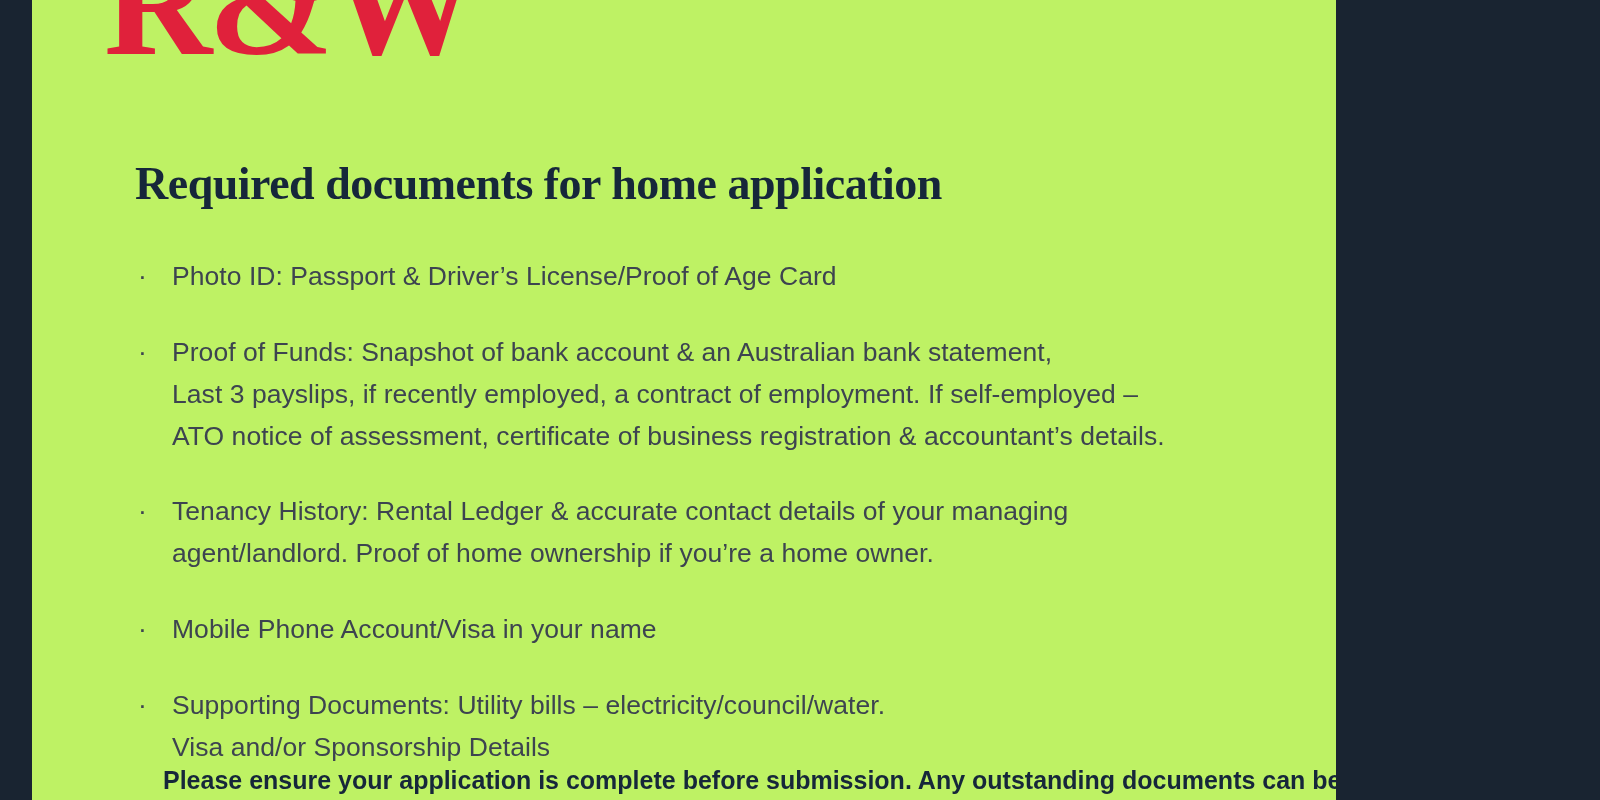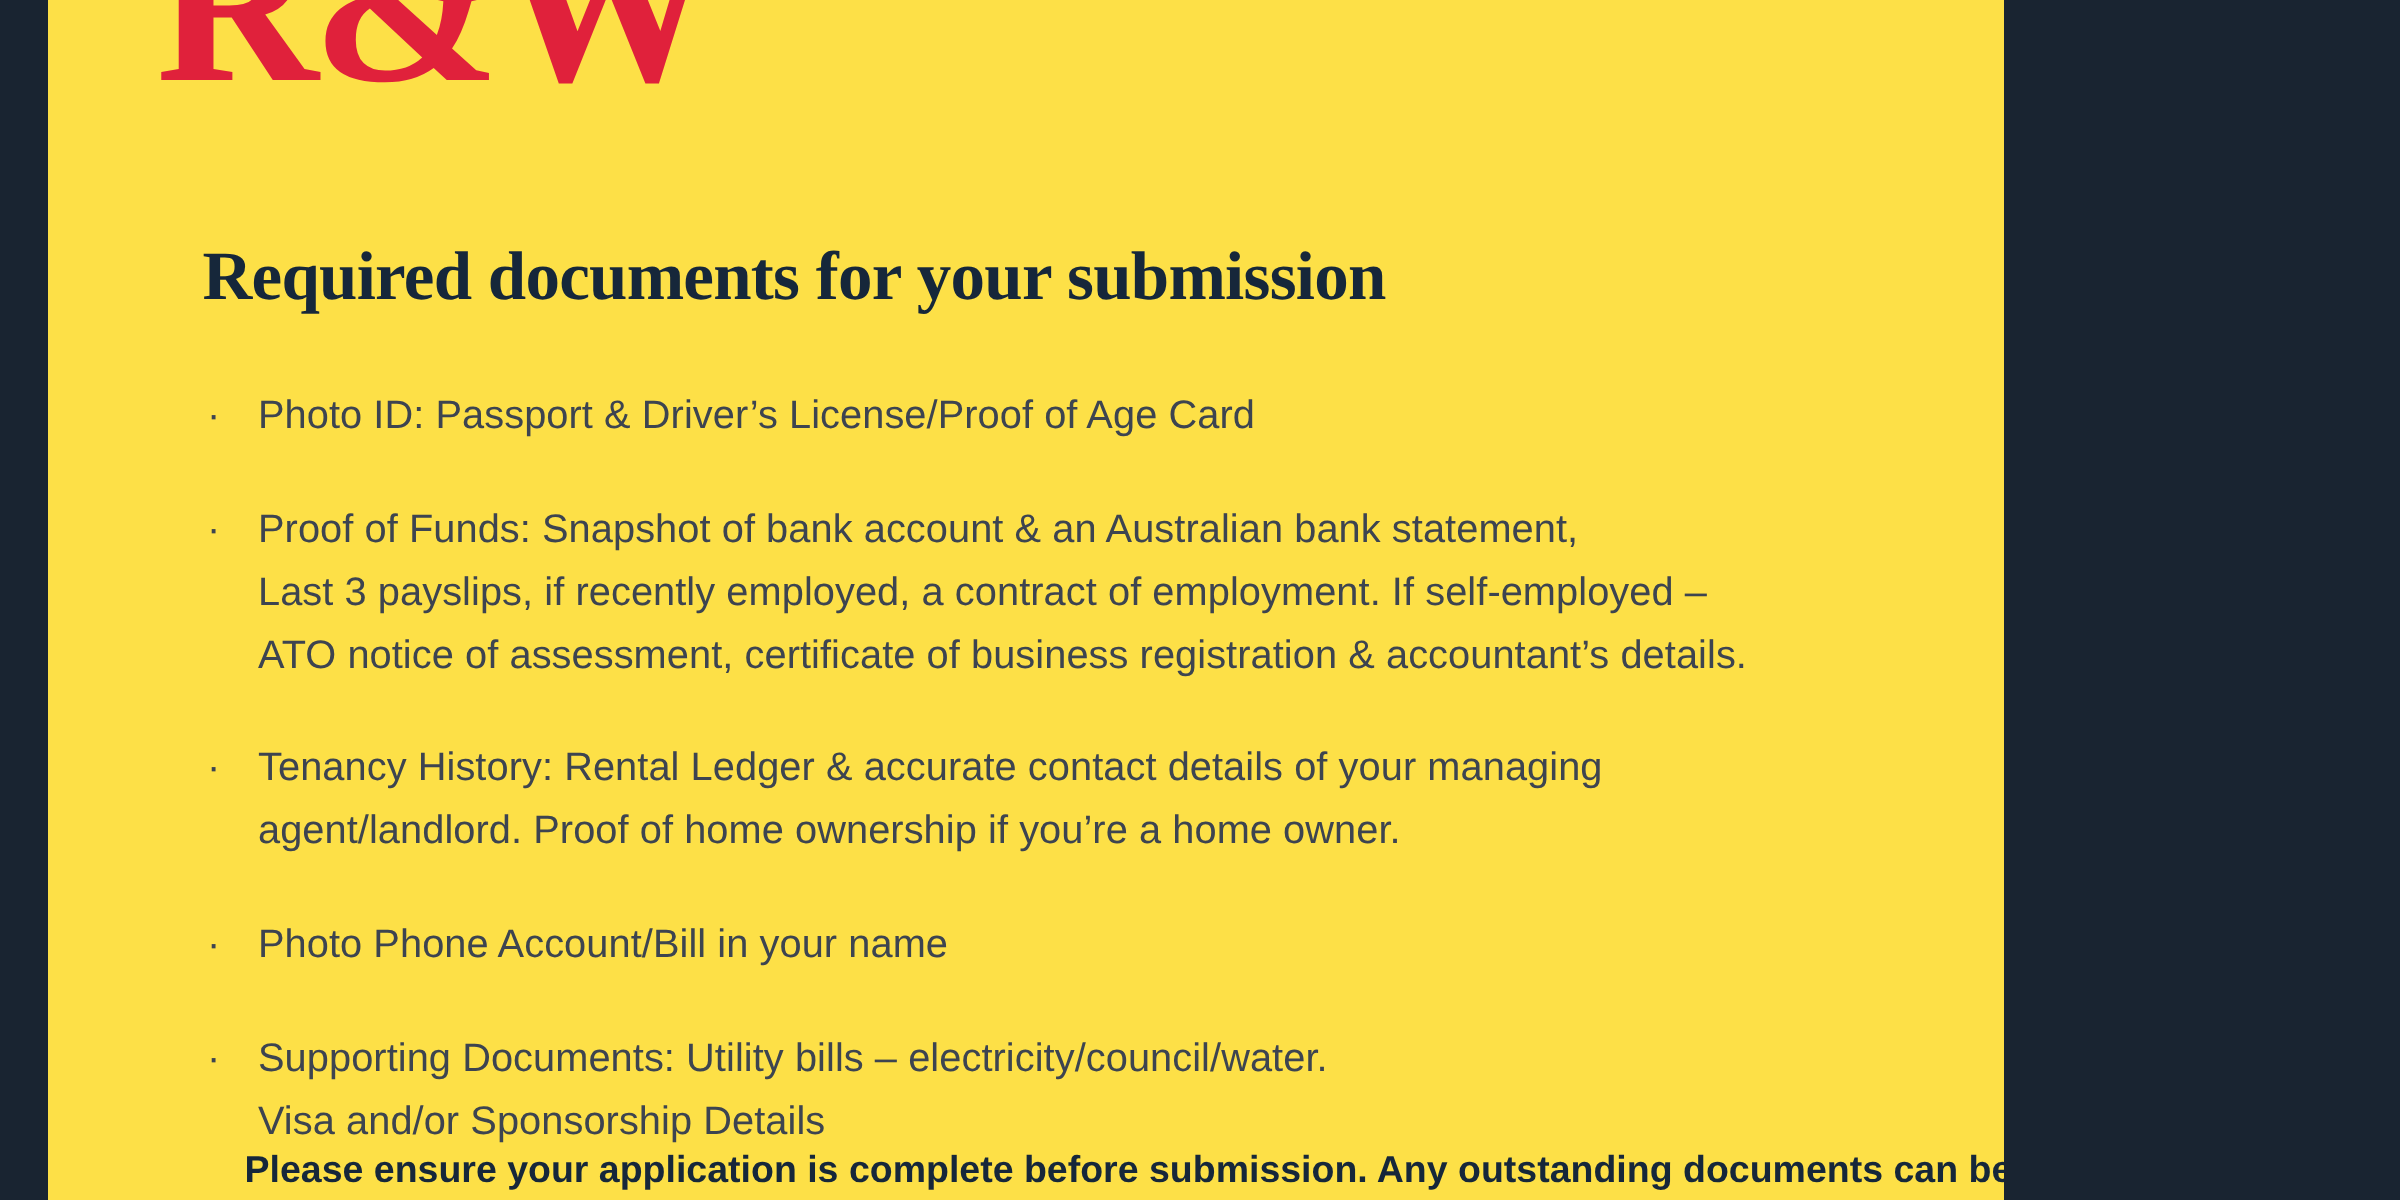--- a/index.html
+++ b/index.html
@@ -36,21 +36,21 @@
     height: 800px;
     background: #192431;
   }
 
   .sheet {
     position: absolute;
     left: 32px;
     top: 0;
     width: 1304px;
     height: 800px;
-    background: #fde047;
+    background: #bef264;
     overflow: hidden;
     text-decoration: underline;
   }
 
   .logo {
     position: absolute;
     left: 72px;
     top: -72px;
     font-family: "Liberation Serif", serif;
     font-weight: bold;
@@ -127,41 +127,41 @@
 
 <div class="page">
 
   <div class="gutter-left"></div>
   <div class="gutter-right"></div>
 
   <div class="sheet">
 
     <div class="logo">R&amp;W</div>
 
-    <h1 class="title">Required documents for your submission</h1>
+    <h1 class="title">Required documents for home application</h1>
 
     <ul class="list">
       <li class="list-item">
         <span class="bullet">·</span>
         <span class="item-text">Photo ID: Passport &amp; Driver’s License/Proof of Age Card</span>
       </li>
       <li class="list-item">
         <span class="bullet">·</span>
         <span class="item-text">Proof of Funds: Snapshot of bank account &amp; an Australian bank statement,
 Last 3 payslips, if recently employed, a contract of employment.  If self-employed –
 ATO notice of assessment, certificate of business registration &amp; accountant’s details.</span>
       </li>
       <li class="list-item">
         <span class="bullet">·</span>
         <span class="item-text">Tenancy History: Rental Ledger &amp; accurate contact details of your managing
 agent/landlord. Proof of home ownership if you’re a home owner.</span>
       </li>
       <li class="list-item">
         <span class="bullet">·</span>
-        <span class="item-text">Photo Phone Account/Bill in your name</span>
+        <span class="item-text">Mobile Phone Account/Visa in your name</span>
       </li>
       <li class="list-item">
         <span class="bullet">·</span>
         <span class="item-text">Supporting Documents: Utility bills – electricity/council/water.
 Visa and/or Sponsorship Details</span>
       </li>
     </ul>
 
     <div class="footer-note">Please ensure your application is complete before submission. Any outstanding documents can be</div>
 

